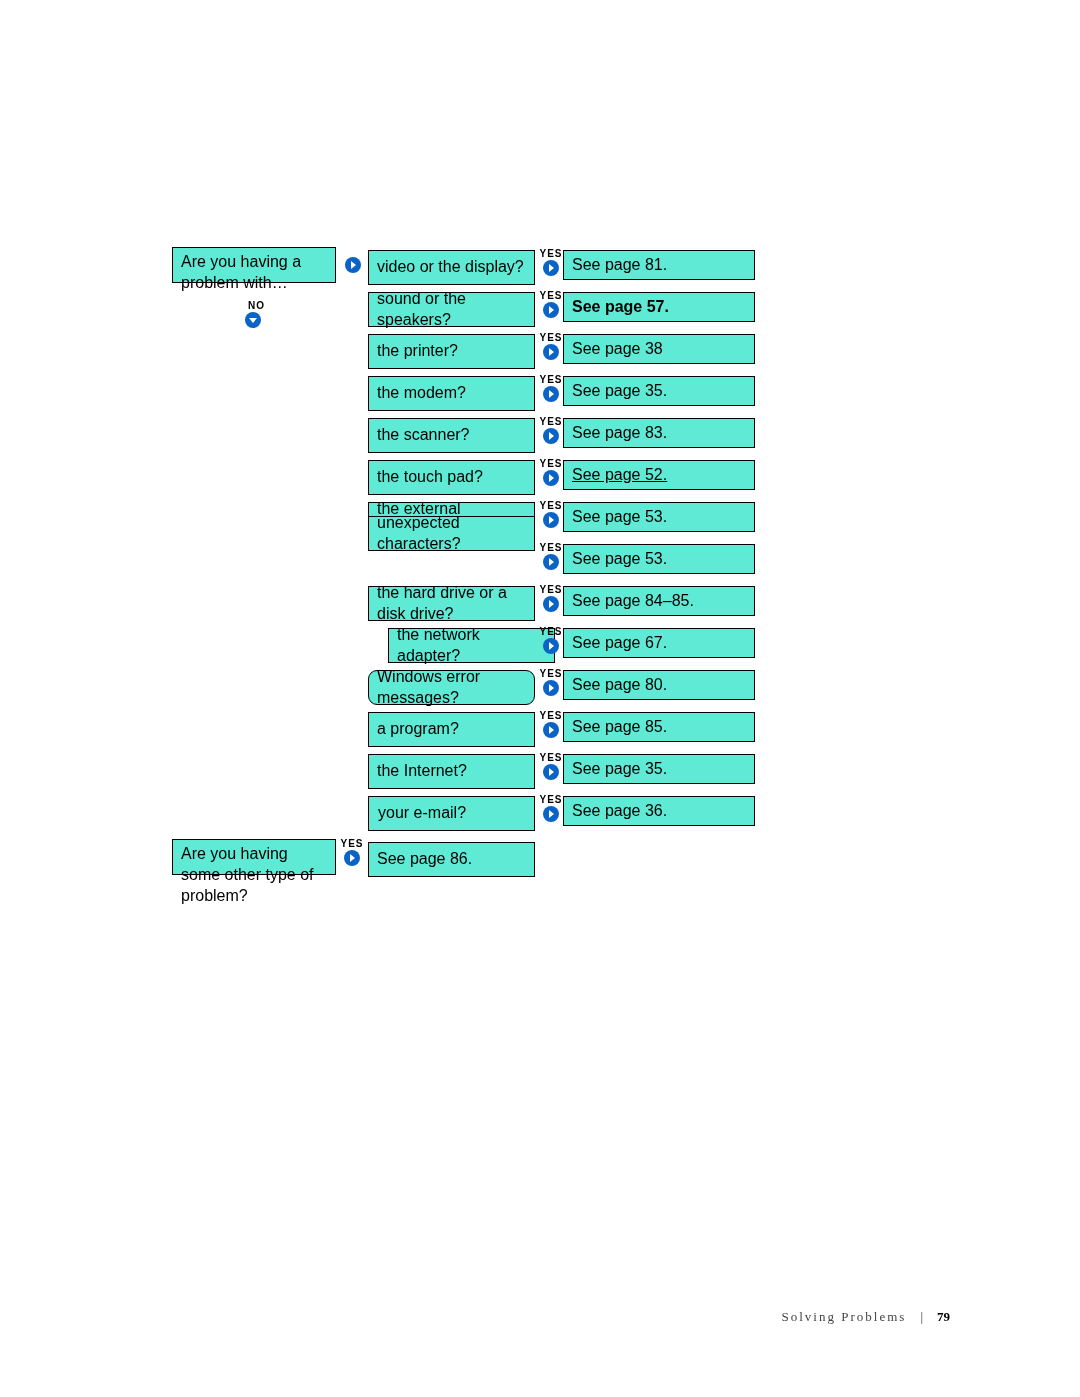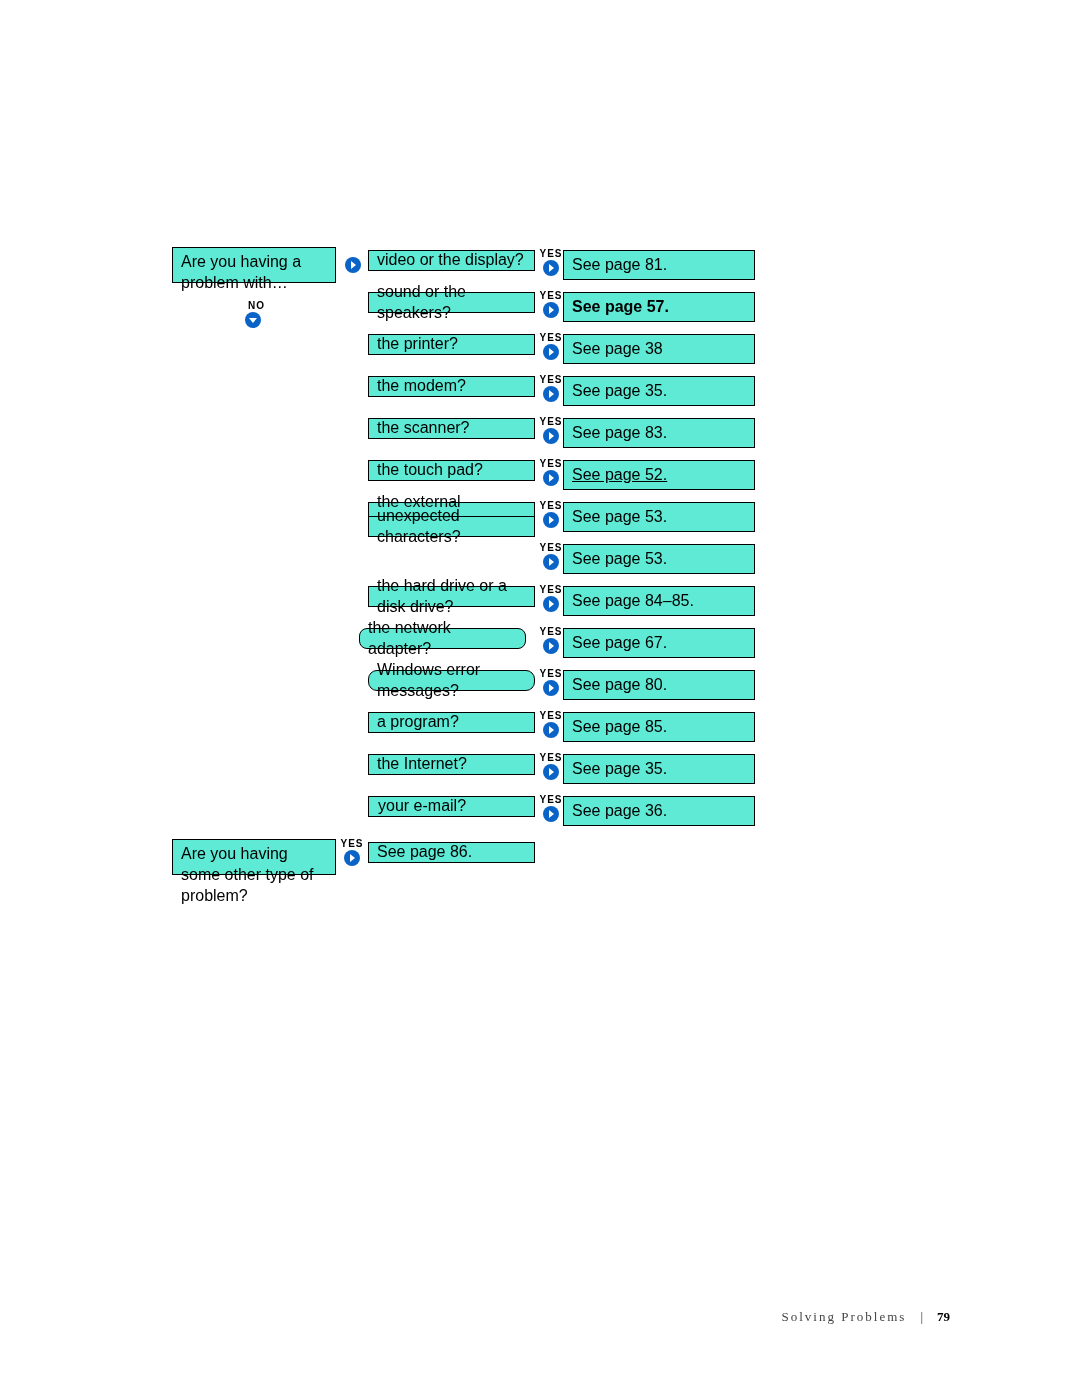--- a/index.html
+++ b/index.html
@@ -27,21 +27,21 @@
     align-items: center;
     background: #5eead4;
   }
   .question-big {
     height: 36px;
     align-items: flex-start;
     padding-top: 4px;
   }
   .mid-box {
     width: 167px;
-    height: 21px;
+    height: 35px;
   }
   .ans-box {
     width: 192px;
     height: 30px;
   }
   .yes-label {
     position: absolute;
     font-size: 10px;
     font-weight: bold;
     letter-spacing: 1px;
@@ -238,21 +238,21 @@
   <div class="arrow-right" style="left:542px; top:595px;">
     <svg width="18" height="18" viewBox="0 0 18 18">
         <circle cx="9" cy="9" r="8" fill="#0a63c6"></circle>
         <path d="M7 5 L12 9 L7 13 Z" fill="#ffffff"></path>
       </svg>
   </div>
   <div class="box ans-box" style="left:563px; top:586px;">
     <span>See page 84–85.</span>
   </div>
 
-  <div class="box mid-box" style="left:359px; top:628px;border-radius:8px;">
+  <div class="box mid-box" style="left:388px; top:628px;">
     <span>the network adapter?</span>
   </div>
   <div class="yes-label" style="left:539px; top:626px;"><span>YES</span></div>
   <div class="arrow-right" style="left:542px; top:637px;">
     <svg width="18" height="18" viewBox="0 0 18 18">
         <circle cx="9" cy="9" r="8" fill="#0a63c6"></circle>
         <path d="M7 5 L12 9 L7 13 Z" fill="#ffffff"></path>
       </svg>
   </div>
   <div class="box ans-box" style="left:563px; top:628px;">

